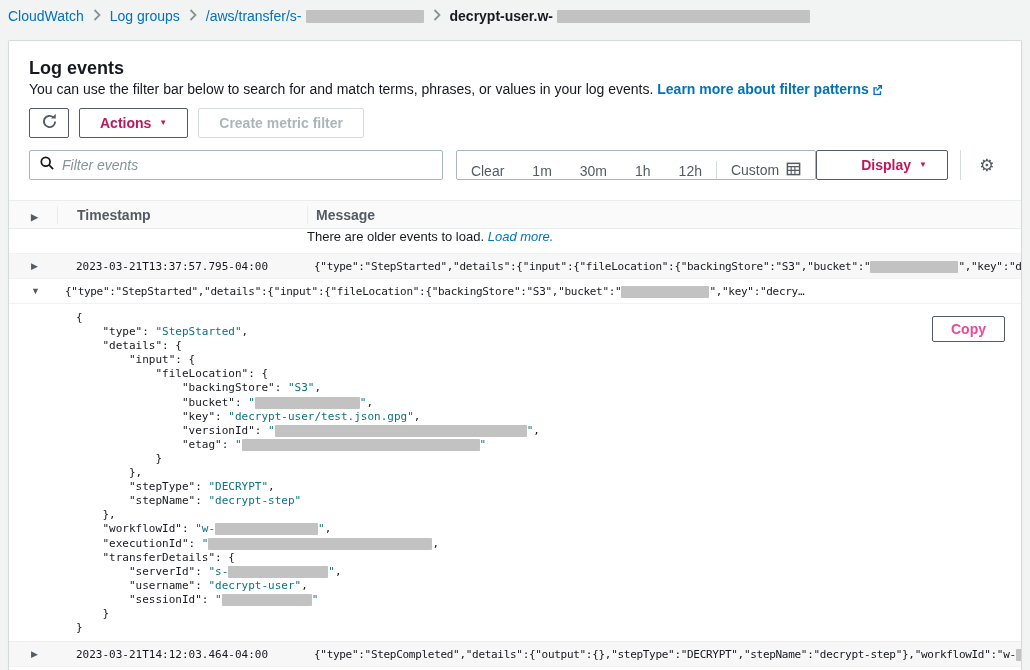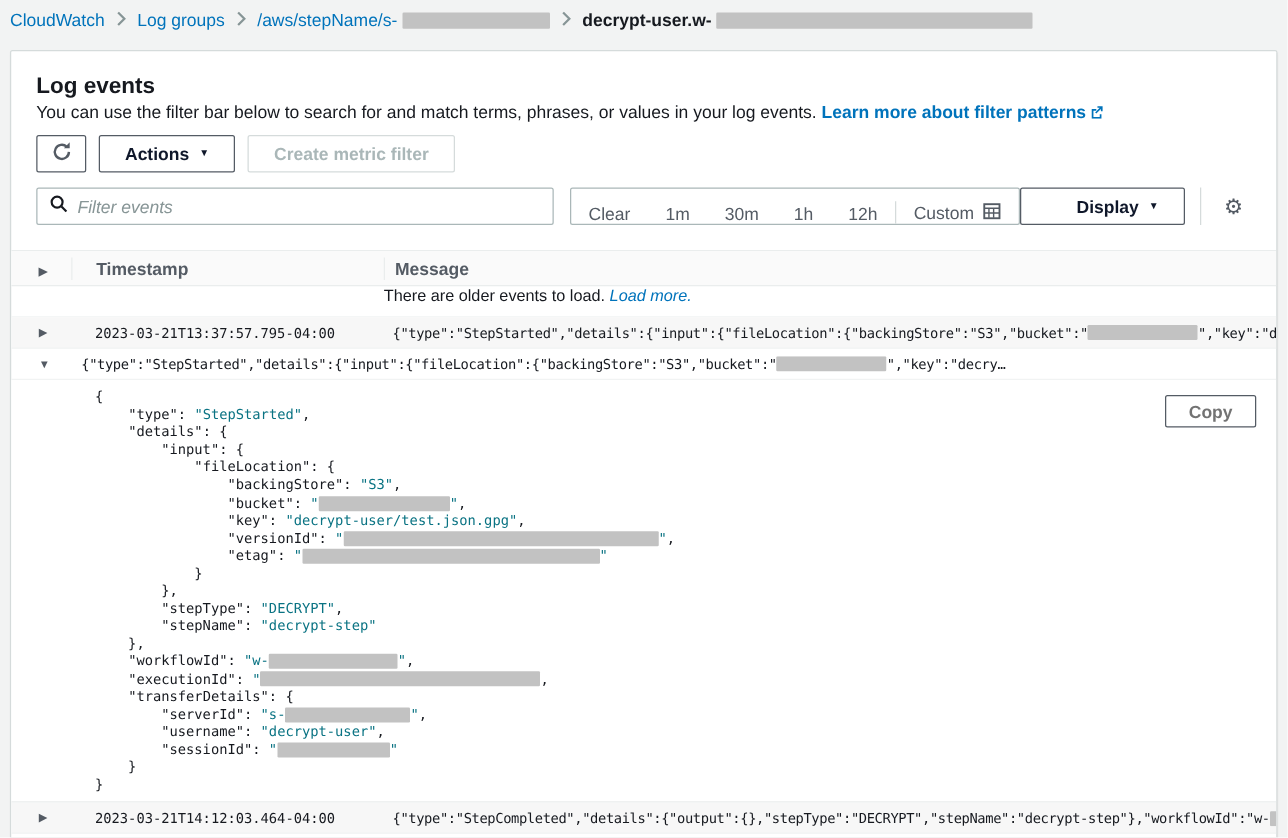--- a/index.html
+++ b/index.html
@@ -30,21 +30,21 @@
   }
   .panel-pad { padding:17px 20px 0 20px; }
   .page-title { font-size:18px; font-weight:bold; line-height:20px; }
   .desc { font-size:14px; line-height:17px; margin-top:3px; }
   .desc .learn-link { color:#0073bb; font-weight:bold; cursor:pointer; white-space:nowrap; }
   .ext-icon { display:inline-block; vertical-align:-1px; margin-left:3px; }
   
   .toolbar { display:flex; gap:10px; margin-top:9px; }
   .btn {
     height:30px; border:1px solid #545b64; border-radius:2px; background:#fff;
-    color:#0f172a; font-weight:bold; font-size:14px; font-family:inherit;
+    color:#be185d; font-weight:bold; font-size:14px; font-family:inherit;
     display:inline-flex; align-items:center; justify-content:center; gap:8px;
     padding:0 20px; cursor:pointer;
   }
   .btn.icon-only { width:40px; padding:0; }
   .btn.disabled { border-color:#d5dbdb; color:#aab7b8; cursor:default; }
   .caret { font-size:8px; line-height:1; }
   
   .filter-row { display:flex; align-items:center; margin-top:12px; }
   .search-box {
     width:467px; height:30px; border:1px solid #aab7b8; border-radius:2px;
@@ -102,41 +102,41 @@
     background:#fff;
   }
   .json-line {
     white-space:pre; font-family:"DejaVu Sans Mono", monospace;
     font-size:11px; line-height:14.1px; color:#16191f;
   }
   .jv { color:#0a7383; }
   .copy-btn {
     position:absolute; top:12px; right:16px; height:26px; padding:0 18px;
     border:1px solid #545b64; border-radius:2px; background:#fff;
-    color:#737373; font-weight:bold; font-size:14px; font-family:inherit; cursor:pointer;
+    color:#ec4899; font-weight:bold; font-size:14px; font-family:inherit; cursor:pointer;
   }
 </style>
 </head>
 <body>
 
 <nav class="breadcrumb">
     <span class="crumb link">
       <span>CloudWatch</span>
     </span>
     <span class="sep-icon"><svg width="8" height="12" viewBox="0 0 8 12">
         <path d="M1.5 1l5 5-5 5" stroke="#879596" stroke-width="1.8" fill="none"></path>
       </svg></span>
     <span class="crumb link">
       <span>Log groups</span>
     </span>
     <span class="sep-icon"><svg width="8" height="12" viewBox="0 0 8 12">
         <path d="M1.5 1l5 5-5 5" stroke="#879596" stroke-width="1.8" fill="none"></path>
       </svg></span>
     <span class="crumb link">
-      <span>/aws/stepName/s-</span>
+      <span>/aws/transfer/s-</span>
       <span class="redact" style="width: 118px;"></span>
     </span>
     <span class="sep-icon"><svg width="8" height="12" viewBox="0 0 8 12">
         <path d="M1.5 1l5 5-5 5" stroke="#879596" stroke-width="1.8" fill="none"></path>
       </svg></span>
     <span class="crumb bold">
       <span>decrypt-user.w-</span>
       <span class="redact" style="width: 253px;"></span>
     </span>
   </nav>

